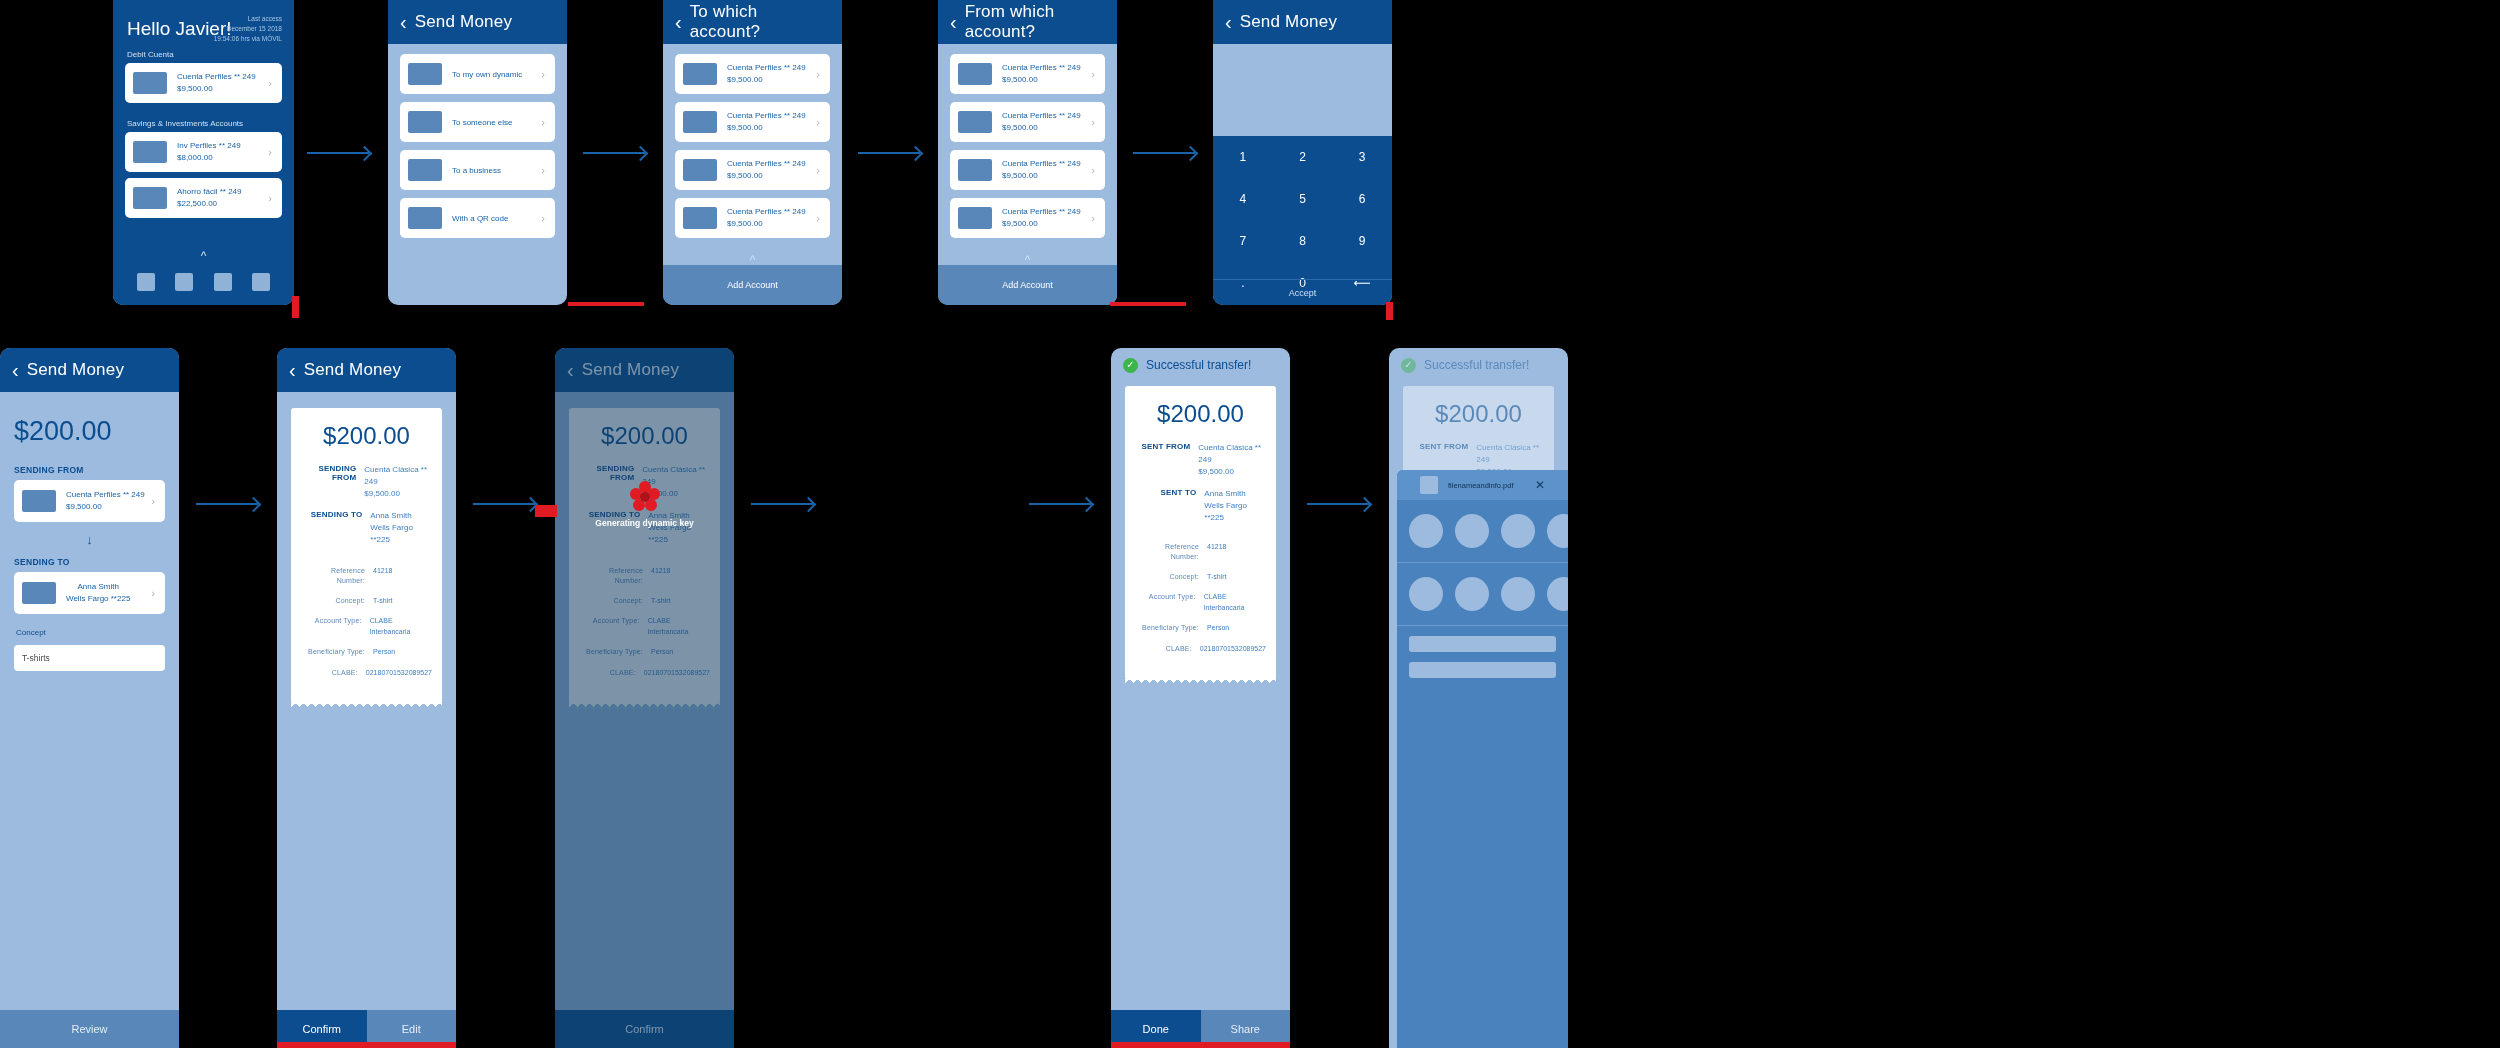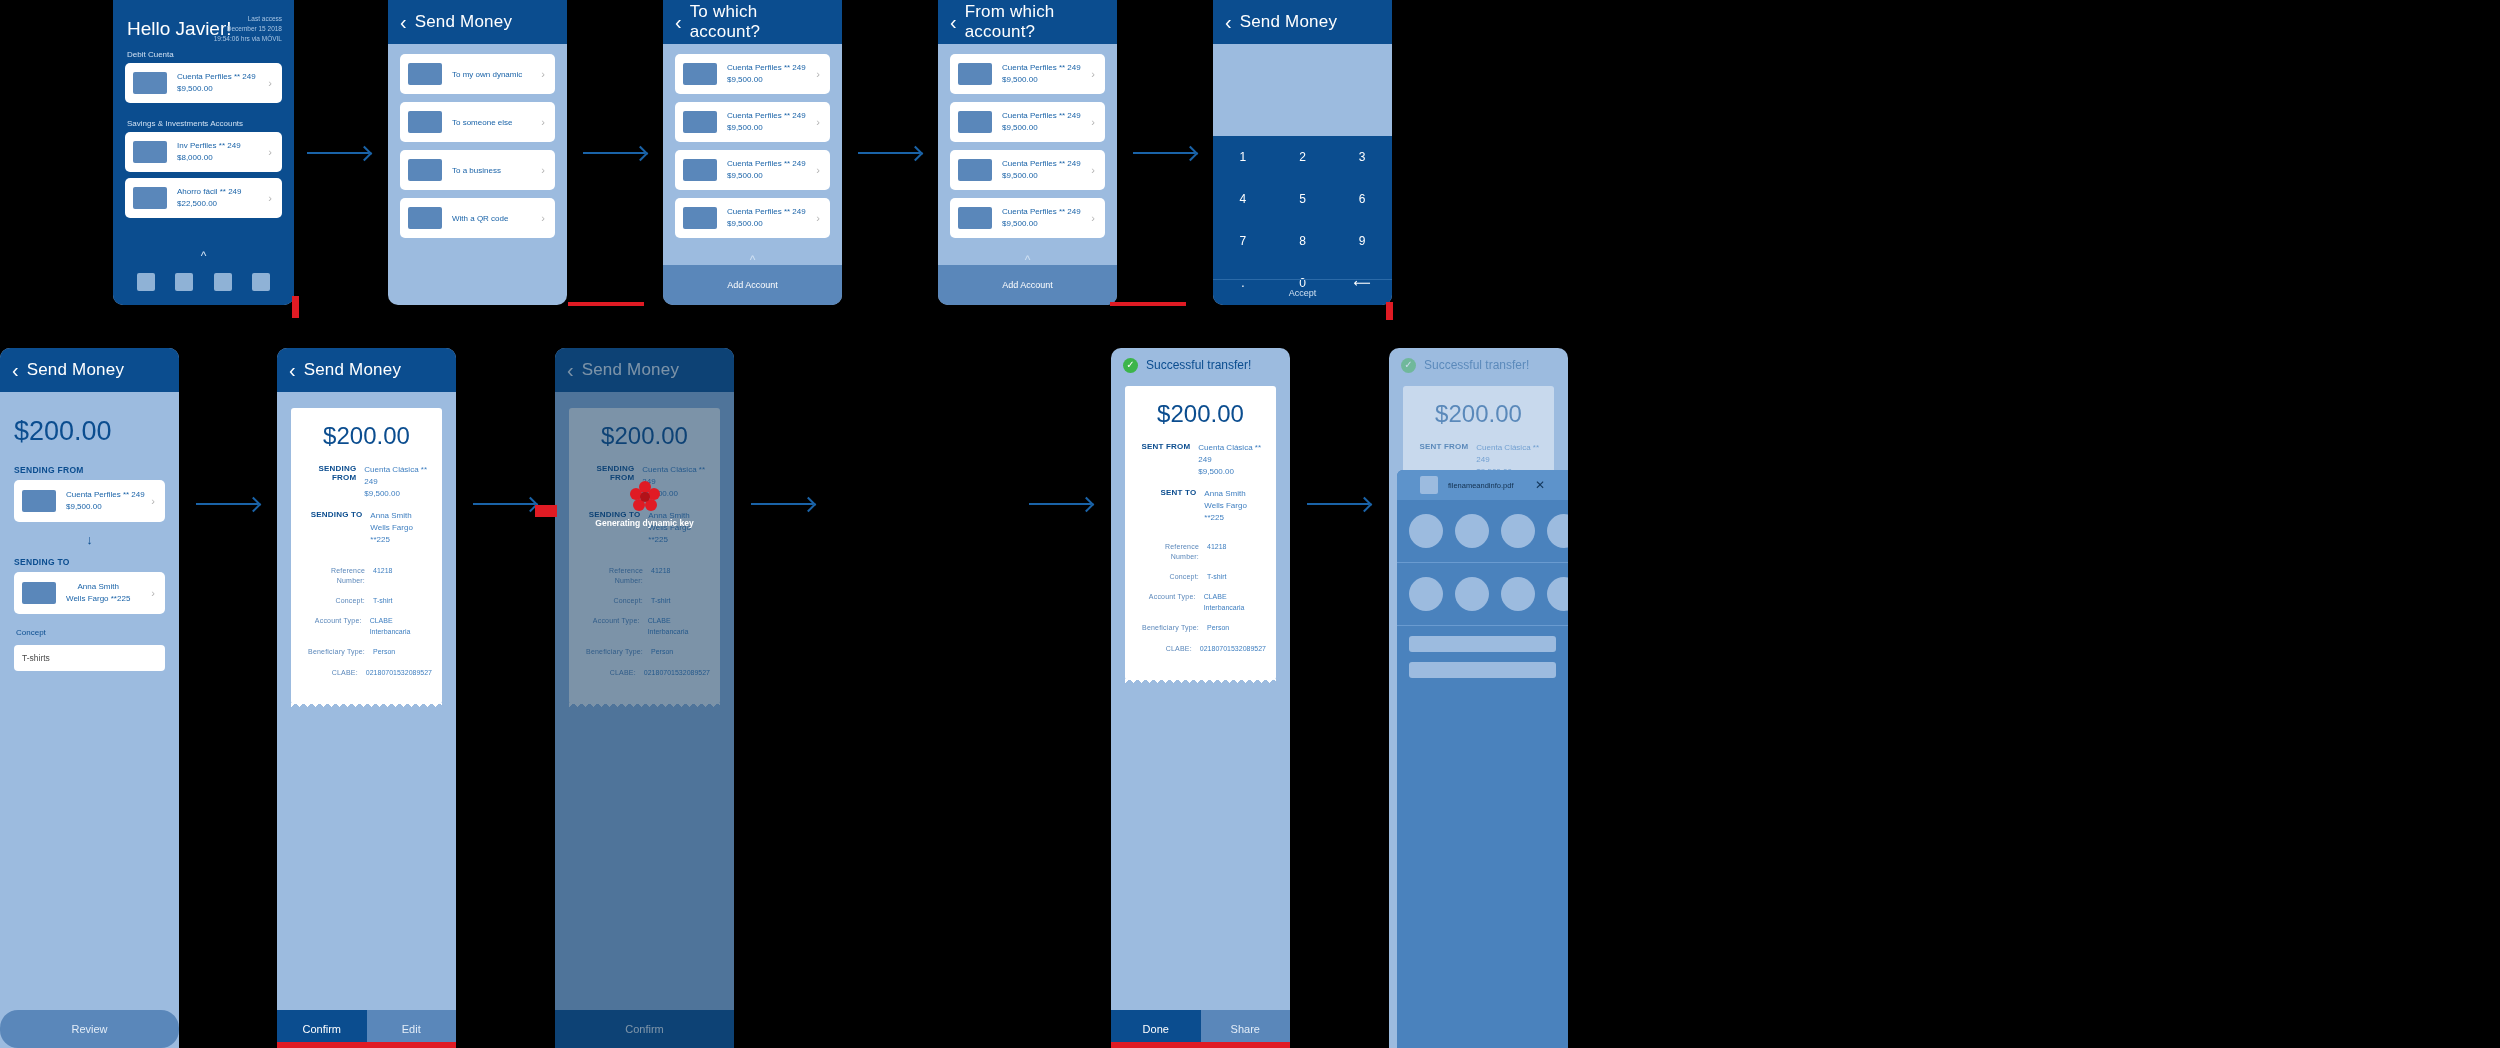--- a/index.html
+++ b/index.html
@@ -100,21 +100,20 @@
   .arrow-down { text-align:center; color:#0b4d8f; font-size:13px; margin:2px 0 10px 0; }
   .input-lite {
     background:#fff; border-radius:4px; height:26px; margin:6px 14px 0 14px;
     display:flex; align-items:center; padding:0 8px; color:#4a4a4a; font-size:8.5px;
   }
   .field-cap { color:#0b4d8f; font-size:8px; padding:4px 0 2px 16px; }
   .footer-btn {
     position:absolute; bottom:0; left:0; right:0; height:38px;
     display:flex; align-items:center; justify-content:center;
     font-size:11px;
-    border-radius:18px;
   }
   .footer-split { position:absolute; bottom:0; left:0; right:0; height:38px; display:flex; }
   .footer-split > div { flex:1; display:flex; align-items:center; justify-content:center; font-size:11px; }
 
   
   .receipt {
     background:#fff; margin:16px 14px 0 14px; border-radius:3px; padding:14px 10px 16px 10px;
     position:relative;
   }
   .receipt .r-amt { color:#0b4d8f; font-size:24px; text-align:center; padding-bottom:14px; }

